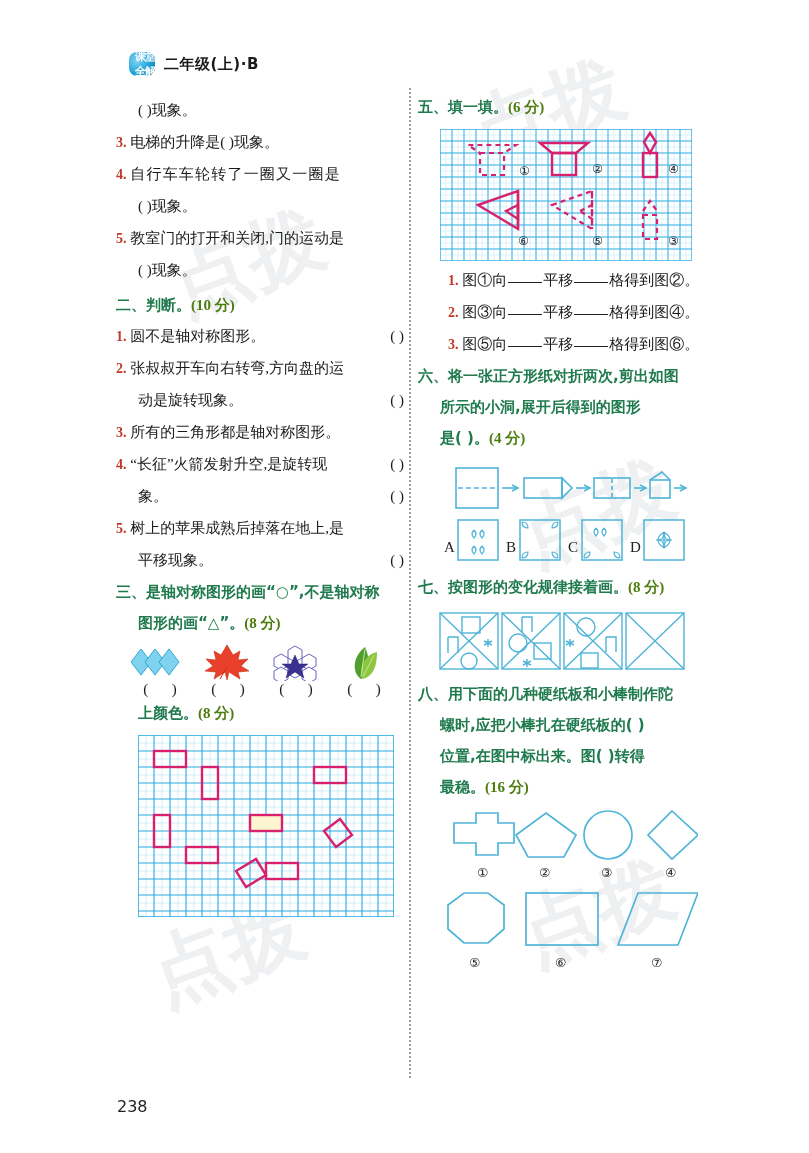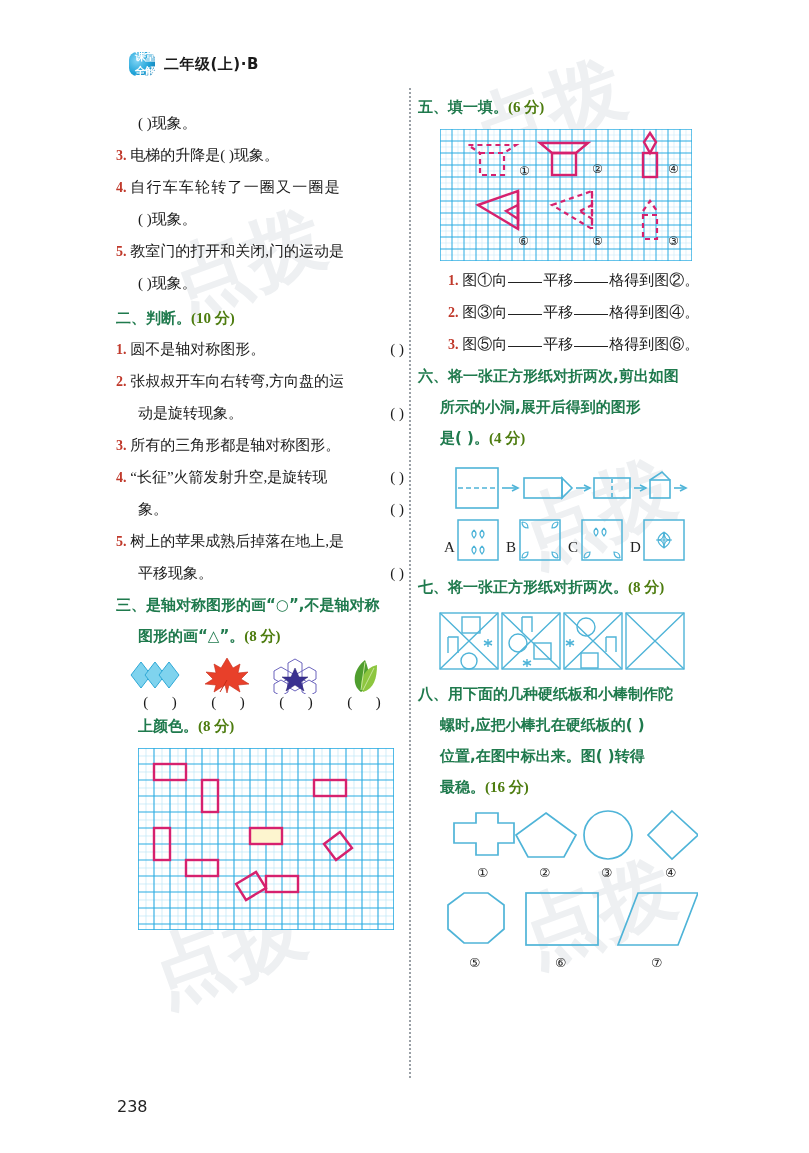--- a/index.html
+++ b/index.html
@@ -32,21 +32,21 @@
     color:#fff;font-size:11px;font-weight:bold;
     display:flex;align-items:center;justify-content:center;
     font-family:"DejaVu Sans","Liberation Sans",sans-serif;
     letter-spacing:-1px;
     text-align:right;
   }
   #header .htitle{font-size:15px;font-weight:bold;letter-spacing:.5px;
     font-family:"DejaVu Sans","Liberation Sans",sans-serif;}
 
   
-  #colL{position:absolute;left:116px;top:108px;width:288px;z-index:2;}
+  #colL{position:absolute;left:116px;top:95px;width:288px;z-index:2;}
   #colR{position:absolute;left:418px;top:92px;width:292px;z-index:2;}
   #divider{position:absolute;left:409px;top:88px;width:0;height:990px;
     border-left:2px dotted #9aa0a6;z-index:1;}
 
   .q{font-size:15px;line-height:31px;margin:0 0 1px 0;}
   .sec{color:#1f7a4d;font-weight:bold;font-size:15px;line-height:31px;
     font-family:"DejaVu Sans","Liberation Sans",sans-serif;}
   .sec .pts{color:#4d7c0f;font-family:"Liberation Serif",serif;font-weight:bold;}
   .num{color:#c0392b;font-weight:bold;font-size:14px;
     font-family:"Liberation Serif",serif;}
@@ -362,21 +362,21 @@
         <path d="M158 68 q-4 4 0 8 q4-4 0-8 M166 68 q4 4 0 8 q-4-4 0-8"></path>
         <path d="M146 98 q6 0 6-6 q-6 0-6 6 M182 98 q-6 0-6-6 q6 0 6 6"></path>
 
         <path d="M226 72 q-6 4 -6 8 q6 0 6-8 M226 72 q6 4 6 8 q-6 0-6-8 M226 88 q-6-4 -6-8 q6 0 6 8 M226 88 q6-4 6-8 q-6 0-6 8"></path>
         <path d="M218 80 H234 M226 72 V88"></path>
       </g>
     </svg>
   </div>
 
   <div class="sec">
-    <span>七、将一张正方形纸对折两次。</span><span class="pts">(8 分)</span>
+    <span>七、按图形的变化规律接着画。</span><span class="pts">(8 分)</span>
   </div>
 
   <div class="figbox" style="padding-left:20px">
     <svg width="250" height="64" viewBox="0 0 250 64">
       <g fill="none" stroke="#4FB4D8" stroke-width="1.4">
 
         <g>
           <rect x="2" y="4" width="58" height="56"></rect>
           <path d="M2 4 L60 60 M60 4 L2 60"></path>
           <rect x="24" y="8" width="18" height="16"></rect>

